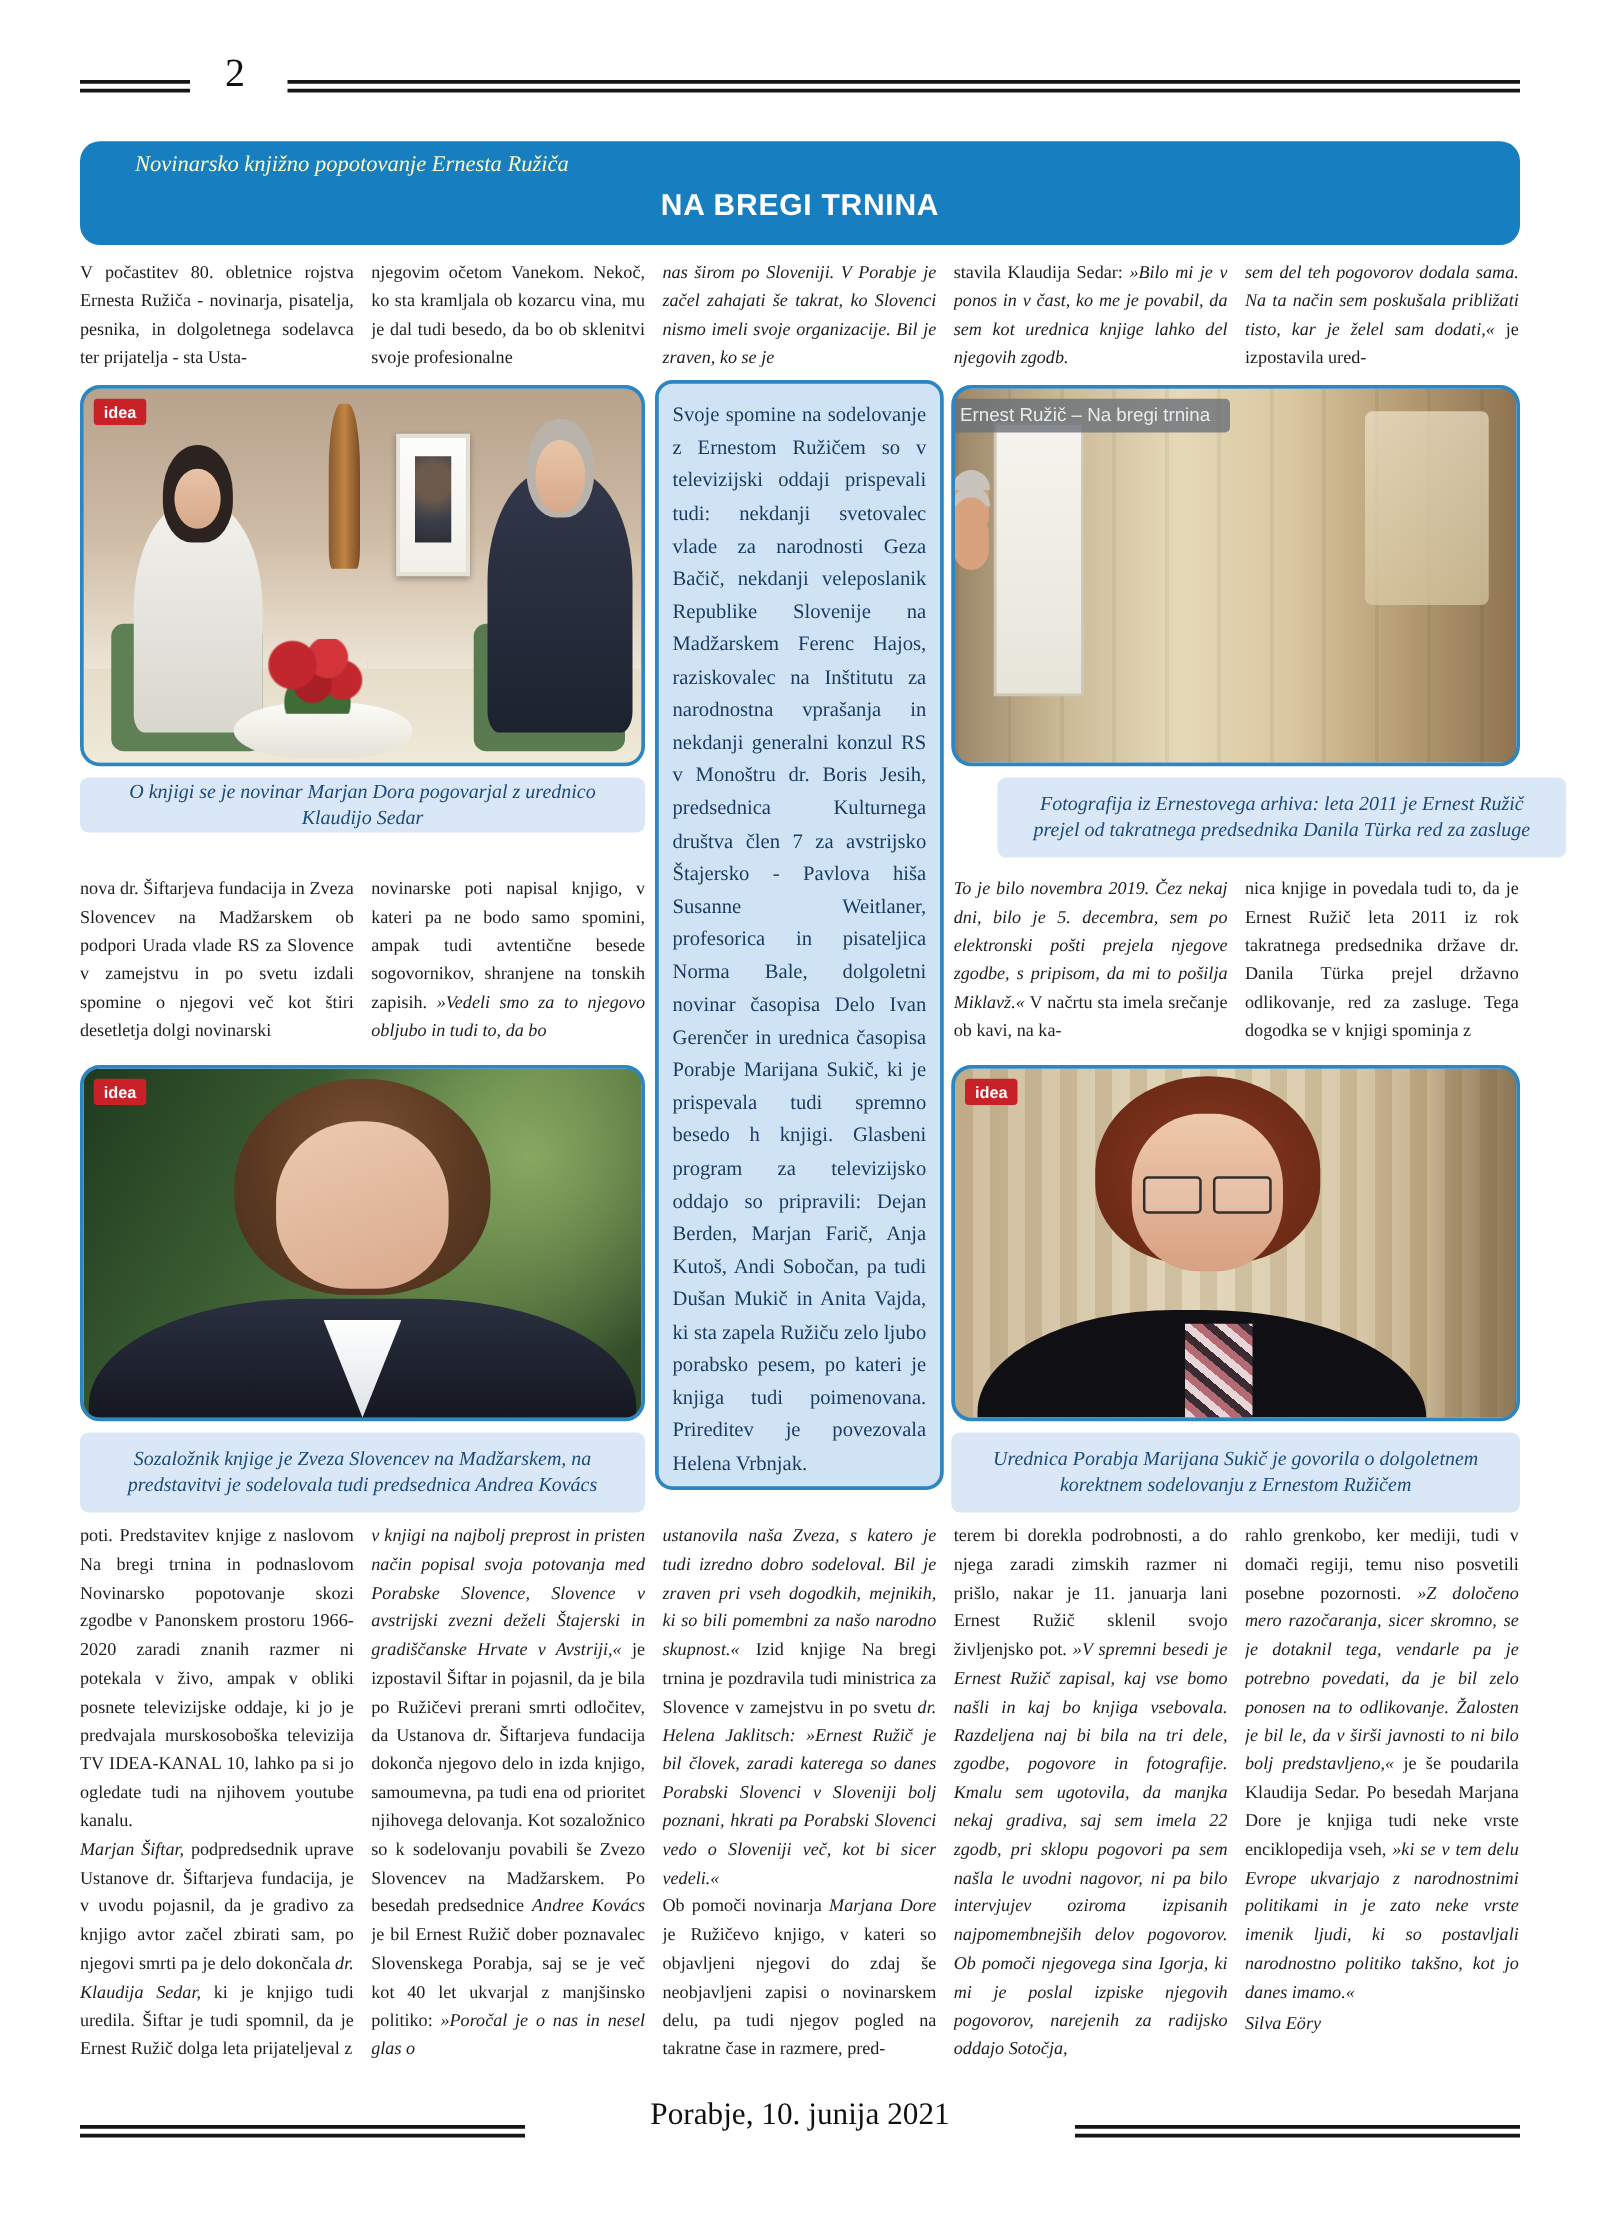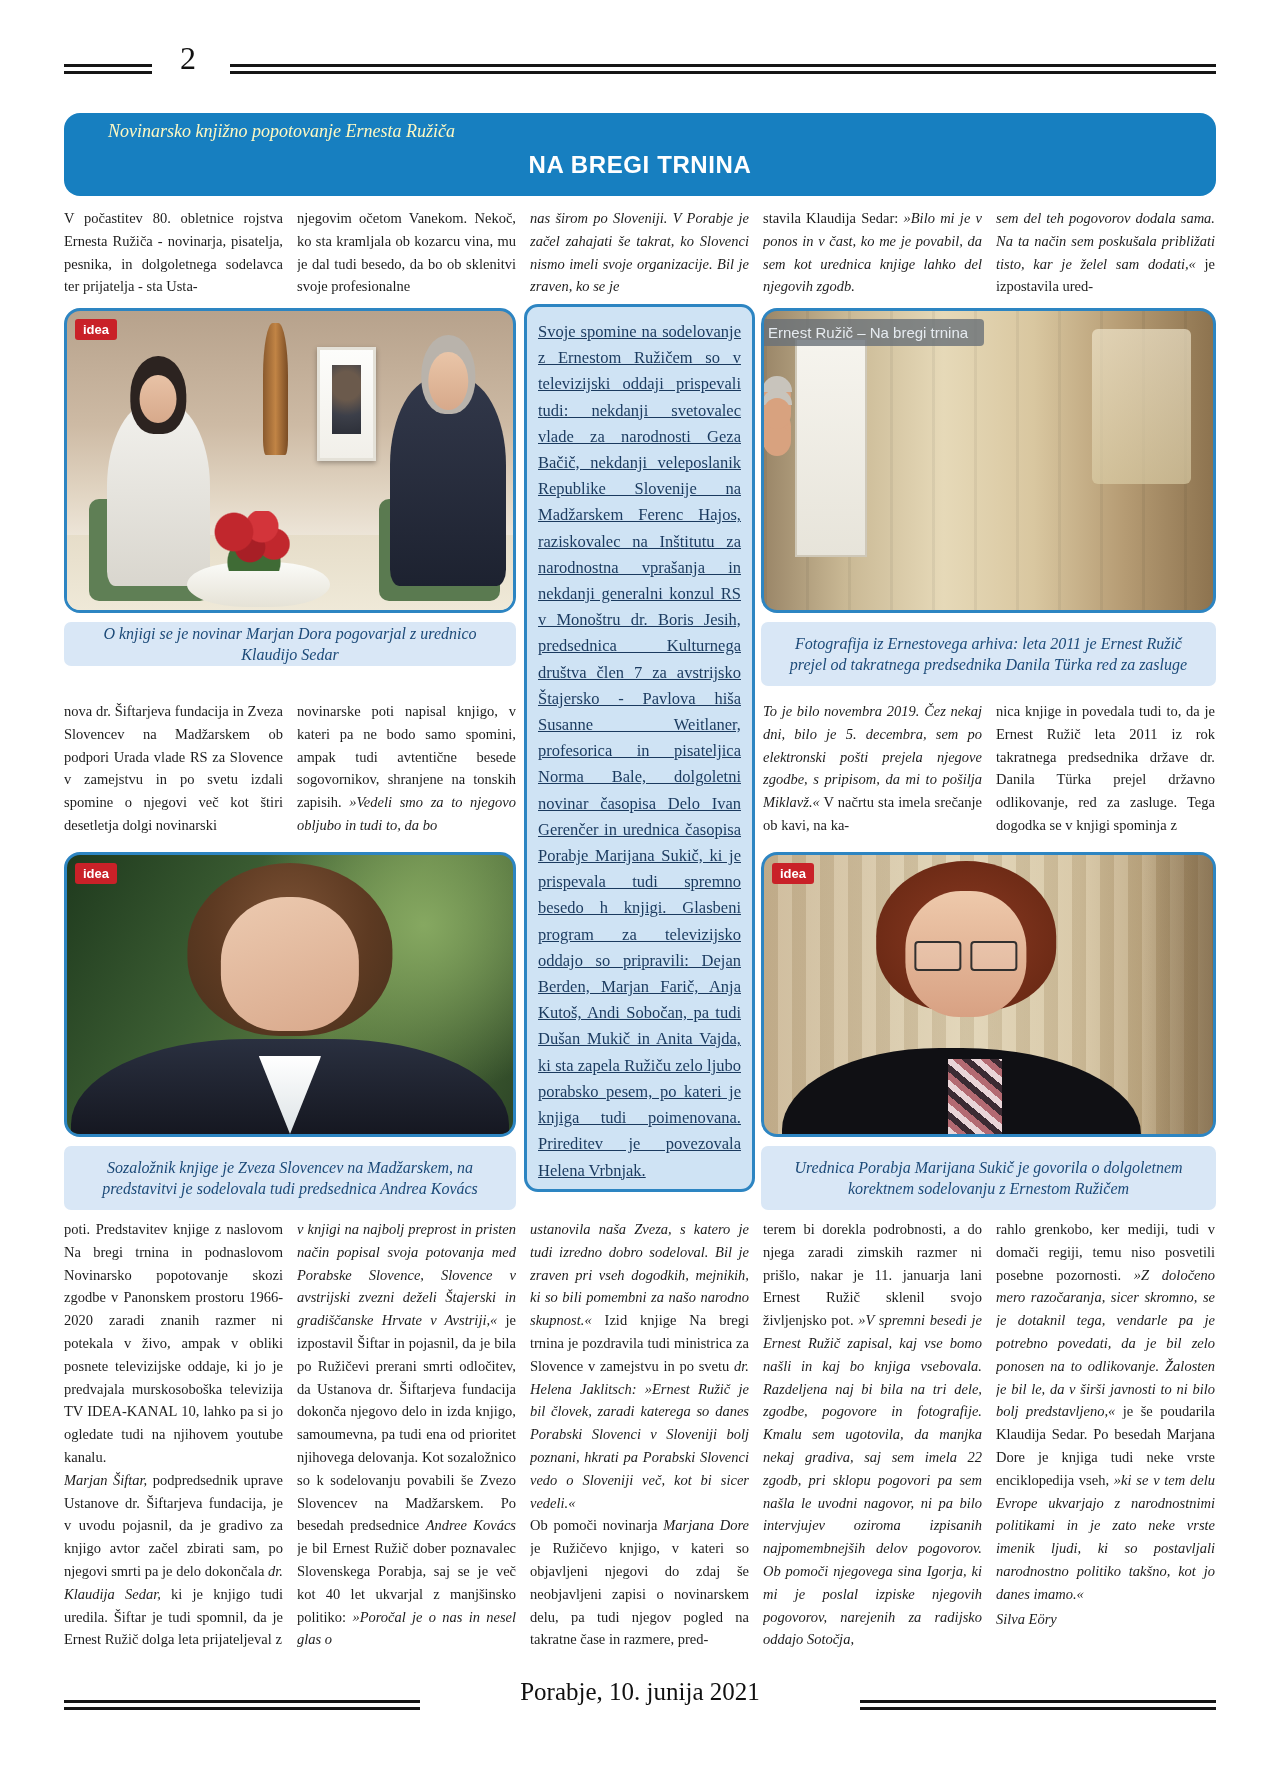--- a/index.html
+++ b/index.html
@@ -25,21 +25,21 @@
   .c1{left:64px}.c2{left:297px}.c3{left:530px}.c4{left:763px}.c5{left:996px}
   .r-intro{top:207px;height:100px}
   .r-mid{top:700px;height:150px}
   .r-bot{top:1218px;height:474px}
   .it{font-style:italic;}
   .byline{text-align:left;margin-top:2px;font-style:italic;}
 
   
   .infobox{position:absolute;left:524px;top:304px;width:231px;height:888px;box-sizing:border-box;
         background:#cfe3f4;border:3px solid #2d85c2;border-radius:14px;padding:12px 11px;
-        font:16.5px/26.2px "Liberation Serif",serif;color:#1a3a5f;text-align:justify;overflow:hidden;text-decoration:underline;}
+        font:16.5px/26.2px "Liberation Serif",serif;color:#1a3a5f;text-align:justify;overflow:hidden;}
 
   
   .photo{position:absolute;border:3px solid #2d85c2;border-radius:16px;overflow:hidden;
         box-sizing:border-box;background:#ccc;}
   .photo div{position:absolute;}
   .ph-tl{left:64px;top:308px;width:452px;height:305px;}
   .ph-tr{left:761px;top:308px;width:455px;height:305px;}
   .ph-ml{left:64px;top:852px;width:452px;height:285px;}
   .ph-mr{left:761px;top:852px;width:455px;height:285px;}
 
@@ -127,21 +127,21 @@
   .p4-body{left:4%;right:16%;bottom:0;height:31%;background:#101014;
         border-radius:44% 50% 0 0/95% 100% 0 0;}
   .p4-scarf{left:41%;bottom:0;width:12%;height:27%;
         background:repeating-linear-gradient(40deg,#e9d5d8 0 6px,#b36a72 6px 12px,#3b2b33 12px 18px);}
 
   
   .cap{position:absolute;background:#d9e7f6;color:#1c4a78;border-radius:7px;box-sizing:border-box;
         font:italic 16px/1.32 "Liberation Serif",serif;text-align:center;
         display:flex;align-items:center;justify-content:center;padding:4px 20px;}
   .cap-tl{left:64px;top:622px;width:452px;height:44px;}
-  .cap-tr{left:761px;top:622px;width:455px;height:64px;}
+  .cap-tr{left:798px;top:622px;width:455px;height:64px;}
   .cap-ml{left:64px;top:1146px;width:452px;height:64px;}
   .cap-mr{left:761px;top:1146px;width:455px;height:64px;}
 </style>
 </head>
 <body>
 
 <div class="page">
 
   <div class="rule" style="left:64px;top:64px;width:88px;"></div>
   <div class="page-number">2</div>

